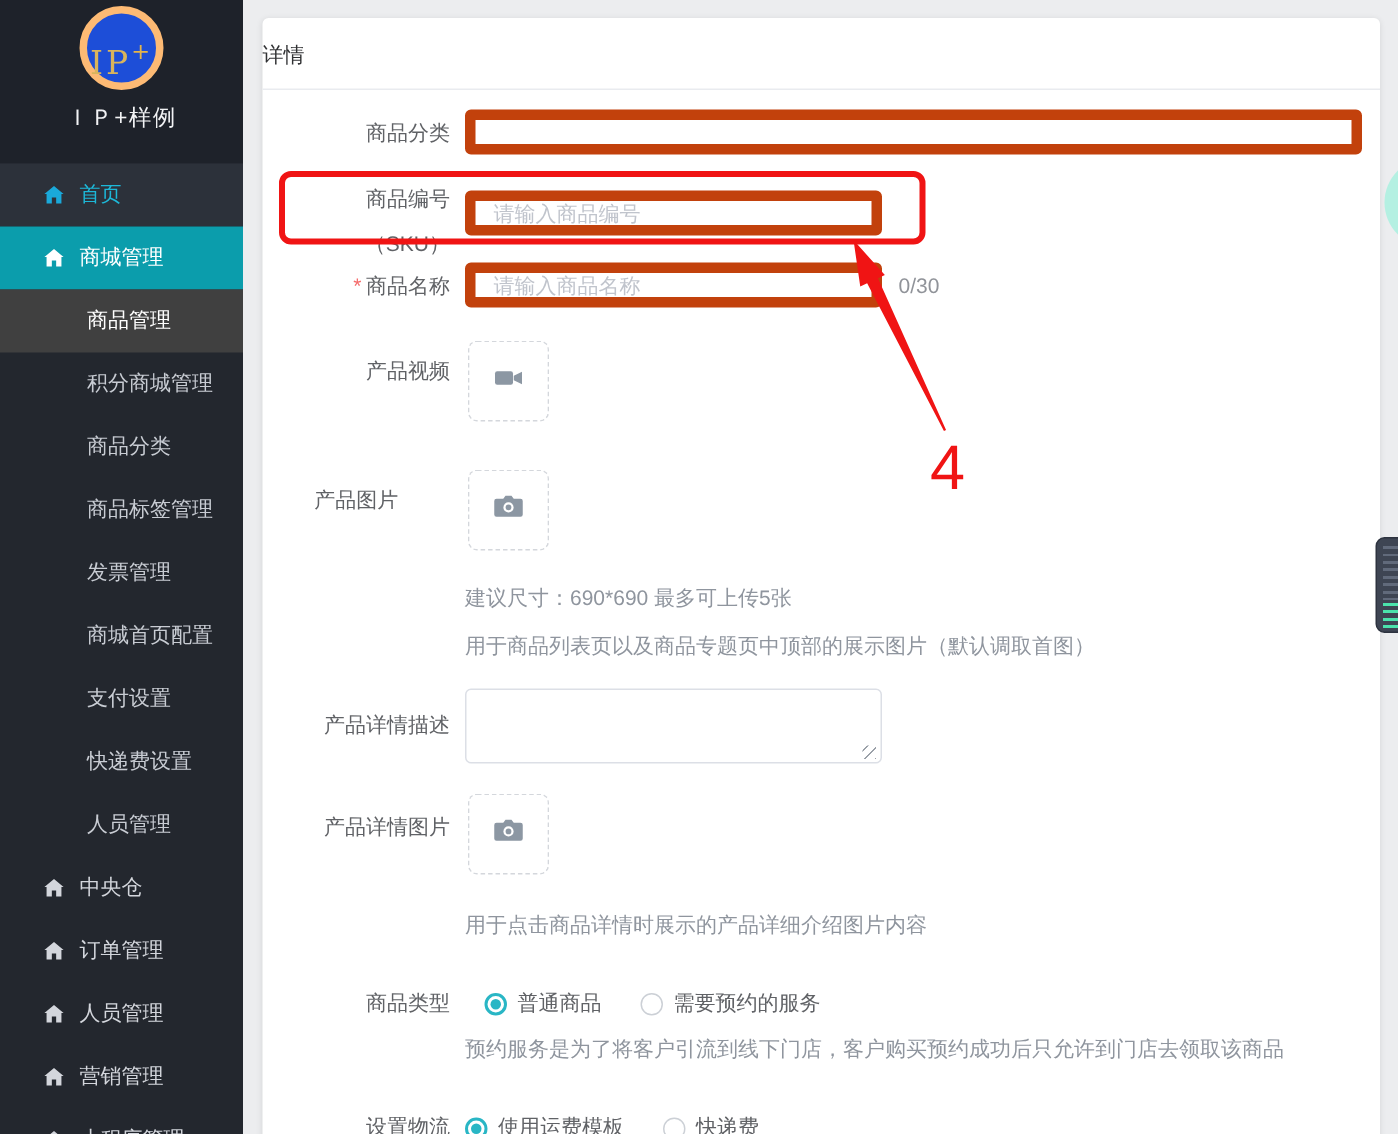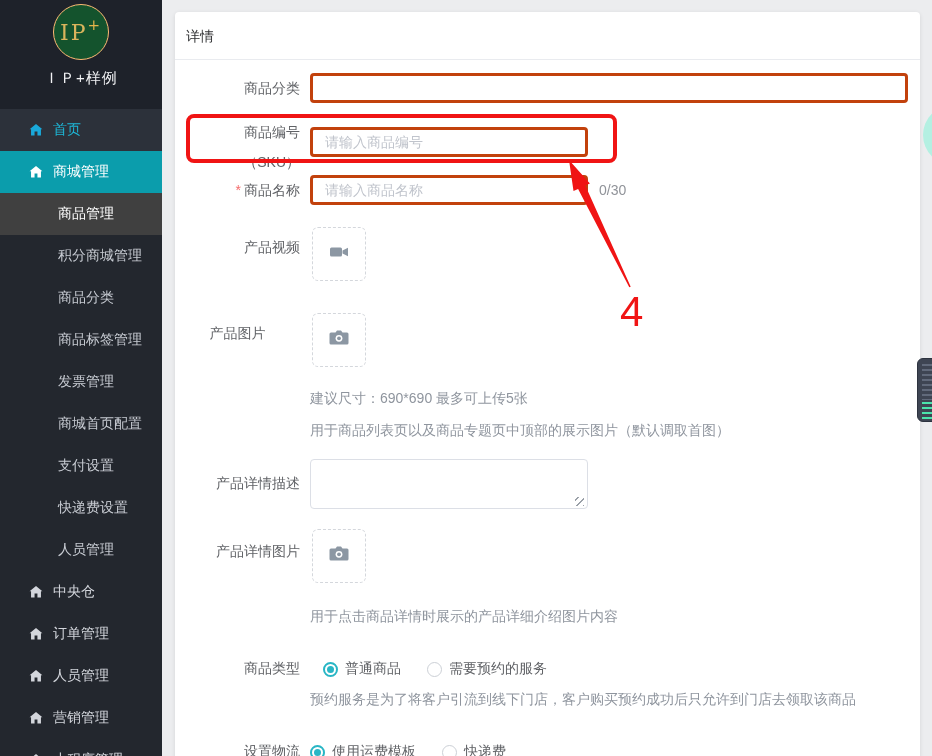--- a/index.html
+++ b/index.html
@@ -2,46 +2,46 @@
 <html><head>
 <meta charset="utf-8">
 <style>
   * { margin:0; padding:0; box-sizing:border-box; }
   html,body { width:932px; height:756px; overflow:hidden; }
   body { font-family:"Liberation Sans","DejaVu Sans",sans-serif; background:#ecedef; position:relative; }
 
   
   .sidebar { position:absolute; left:0; top:0; width:162px; height:756px; background:#23272e; z-index:2; }
   .logo-area { height:109px; background:#1e222a; display:flex; flex-direction:column; align-items:center; padding-top:4px; }
-  .logo-circle { width:56px; height:56px; border-radius:50%; background:#14532d; border:1px solid #fdba74;
-                 display:flex; align-items:center; justify-content:center; }
+  .logo-circle { width:56px; height:56px; border-radius:50%; background:#1d4ed8; border:5px solid #fdba74;
+                 display:flex; align-items:flex-end; justify-content:center; }
   .logo-circle .lg { font-family:"DejaVu Serif","Liberation Serif",serif; color:#d9b45c; font-size:22px; letter-spacing:2px; }
   .logo-circle sup { font-size:15px; color:#e4b44a; position:relative; top:-2px; }
   .brand { color:#f2f3f5; font-size:15px; margin-top:9px; letter-spacing:1px; }
   .mi { height:42px; display:flex; align-items:center; font-size:14px; color:#d3d6dc; cursor:pointer;text-align:right; }
   .mi .ico { width:16px; height:16px; margin-left:28px; margin-right:9px; display:inline-flex; }
   .mi .ico svg { width:16px; height:16px; }
   .mi.top .lbl { color:inherit; }
   .mi.sub { padding-left:58px; color:#c8ccd3; }
   .mi.hl { background:#2c313a; color:#1db8d8; }
   .mi.hl svg path { fill:#1aa9da; }
   .mi.active { background:#0b9dac; color:#ffffff; }
   .mi.subActive { background:#404040; color:#ffffff; }
   .mi svg path { fill:#d3d6dc; }
   .mi.active svg path { fill:#ffffff; }
 
   
   .card { position:absolute; left:175px; top:12px; width:745px; height:800px; background:#ffffff;
           border-radius:4px 4px 0 0; box-shadow:0 1px 4px rgba(0,0,0,.10); z-index:1; }
   .card-header { position:absolute; left:0; top:0; width:100%; height:48px; line-height:48px;
-                 padding-left:11px; font-size:14px; color:#303133; border-bottom:1px solid #e9ebef; }
+                 padding-left:0; font-size:14px; color:#303133; border-bottom:1px solid #e9ebef; }
 
   .flabel { position:absolute; width:125px; text-align:right; font-size:14px; color:#606266; line-height:30px; }
   .req { color:#f56c6c; margin-right:3px; }
-  .tinput { position:absolute; height:30px; border:3px solid #c2410c; border-radius:4px; background:#fff;
+  .tinput { position:absolute; height:30px; border:7px solid #c2410c; border-radius:4px; background:#fff;
             font-size:14px; color:#606266; padding:0 12px; outline:none; }
   .tinput::placeholder { color:#c0c4cc; }
   .counter { position:absolute; font-size:14px; color:#909399; line-height:30px; }
   .upload { position:absolute; width:54px; height:54px; border:1px dashed #d4d7dc; border-radius:6px;
             background:#fff; display:flex; align-items:center; justify-content:center; cursor:pointer; }
   .hint { position:absolute; font-size:14px; color:#8f959e; line-height:20px; white-space:nowrap; }
   .tarea { position:absolute; width:278px; height:50px; border:1px solid #dcdfe6; border-radius:4px;
            resize:none; font-size:14px; padding:5px 8px; color:#606266; outline:none; }
   .grip { position:absolute; width:9px; height:9px;
           background:repeating-linear-gradient(135deg, transparent 0 2px, #9aa0a8 2px 3px, transparent 3px 5px); }

